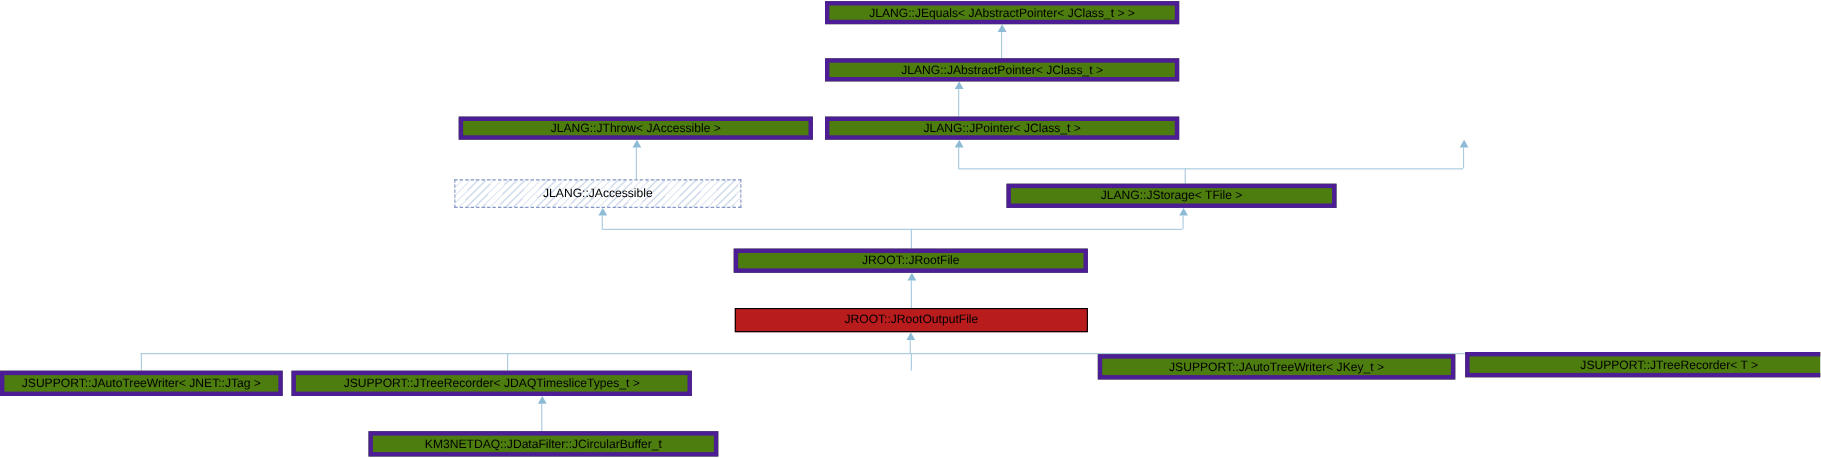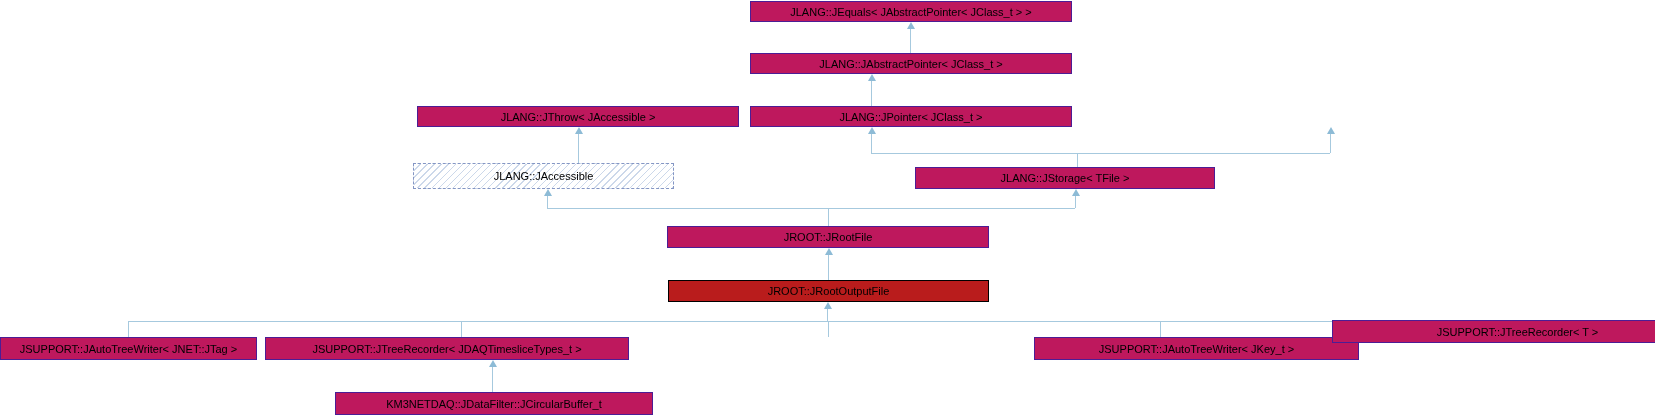--- a/index.html
+++ b/index.html
@@ -5,22 +5,22 @@
   html,body { margin:0; padding:0; background:#ffffff; }
   #diagram {
     position:relative;
     background:#ffffff;
     overflow:hidden;
     font-family:"Liberation Sans", sans-serif;
   }
   .node {
     position:absolute;
     box-sizing:border-box;
-    background:#be185d;
-    border:1px solid #4c1d95;
+    background:#4d7c0f;
+    border:4px solid #4c1d95;
     display:flex;
     align-items:center;
     justify-content:center;
     font-size:11px;
     color:#000000;
     white-space:nowrap;
     overflow:hidden;
     cursor:pointer;
   }
   .node.main {
@@ -82,16 +82,16 @@
     <div class="node" style="left: 750px; top: 1px; width: 322px; height: 21px;">JLANG::JEquals&lt; JAbstractPointer&lt; JClass_t &gt; &gt;</div>
     <div class="node" style="left: 750px; top: 53px; width: 322px; height: 21px;">JLANG::JAbstractPointer&lt; JClass_t &gt;</div>
     <div class="node" style="left: 417px; top: 106px; width: 322px; height: 21px;">JLANG::JThrow&lt; JAccessible &gt;</div>
     <div class="node" style="left: 750px; top: 106px; width: 322px; height: 21px;">JLANG::JPointer&lt; JClass_t &gt;</div>
     <div class="node hatched" style="left: 413px; top: 163px; width: 261px; height: 26px;">JLANG::JAccessible</div>
     <div class="node" style="left: 915px; top: 167px; width: 300px; height: 22px;">JLANG::JStorage&lt; TFile &gt;</div>
     <div class="node" style="left: 667px; top: 226px; width: 322px; height: 22px;">JROOT::JRootFile</div>
     <div class="node main" style="left: 668px; top: 280px; width: 321px; height: 22px;">JROOT::JRootOutputFile</div>
     <div class="node" style="left: 0px; top: 337px; width: 257px; height: 23px;">JSUPPORT::JAutoTreeWriter&lt; JNET::JTag &gt;</div>
     <div class="node" style="left: 265px; top: 337px; width: 364px; height: 23px;">JSUPPORT::JTreeRecorder&lt; JDAQTimesliceTypes_t &gt;</div>
-    <div class="node" style="left: 998px; top: 337px; width: 325px; height: 23px; margin-left: 36px;">JSUPPORT::JAutoTreeWriter&lt; JKey_t &gt;</div>
+    <div class="node" style="left: 998px; top: 322px; width: 325px; height: 23px;">JSUPPORT::JAutoTreeWriter&lt; JKey_t &gt;</div>
     <div class="node" style="left: 1332px; top: 320px; width: 371px; height: 23px;">JSUPPORT::JTreeRecorder&lt; T &gt;</div>
     <div class="node" style="left: 335px; top: 392px; width: 318px; height: 23px;">KM3NETDAQ::JDataFilter::JCircularBuffer_t</div>
   </div>
 
 </body></html>

